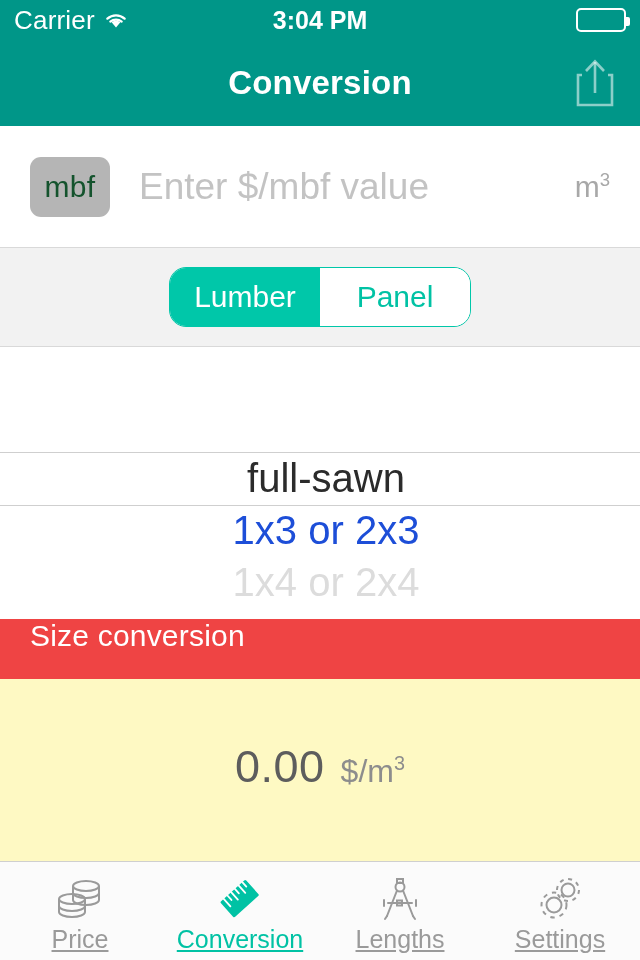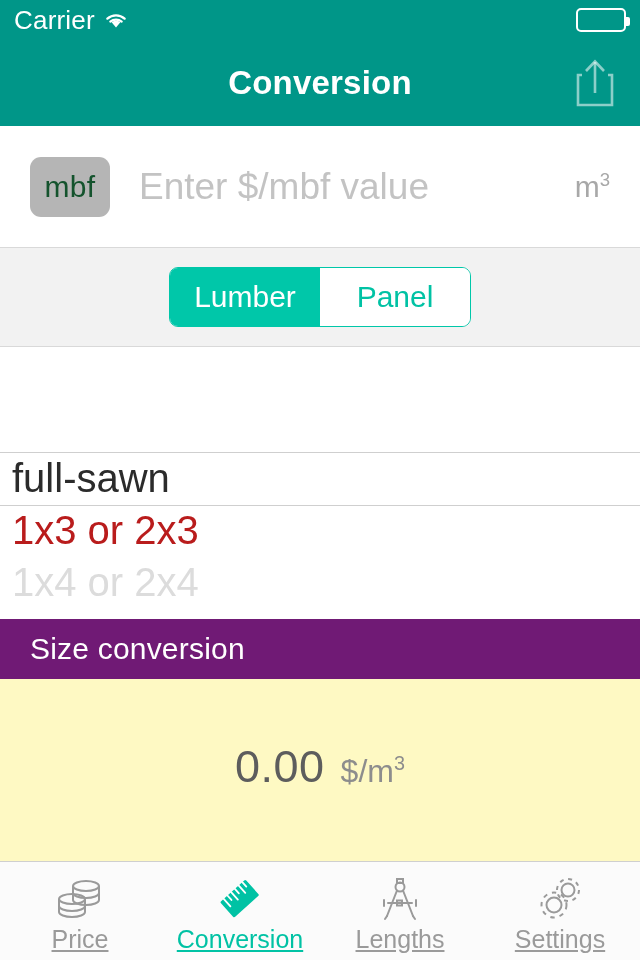--- a/index.html
+++ b/index.html
@@ -162,21 +162,21 @@
     height: 98px;
     background: #f2f2f2;
     border-bottom: 1px solid #d9d9d9;
     display: flex;
     align-items: center;
     justify-content: center;
   }
   .segmented {
     display: flex;
     border: 1px solid #00c7a9;
-    border-radius: 9px;
+    border-radius: 17px;
     overflow: hidden;
     height: 58px;
   }
   .segment {
     width: 150px;
     display: flex;
     align-items: center;
     justify-content: center;
     font-size: 30px;
     background: #ffffff;
@@ -193,48 +193,49 @@
     flex: 0 0 auto;
     height: 272px;
     background: #ffffff;
     position: relative;
     overflow: hidden;
   }
   .picker-list {
     position: absolute;
     left: 12px; right: 0;
     top: 105px;
+    text-align: center;
   }
   .picker-item {
     font-size: 40px;
     line-height: 52px;
     height: 52px;
     color: #2b2b2b;
     white-space: nowrap;
   }
-  .picker-item.below-1 { color: #b91c1c; }
+  .picker-item.below-1 { color: #1d4ed8; }
   .picker-item.below-2 { color: #dcdcdc; }
   .picker-item.below-3 { color: #f0f0f0; }
   .picker-band-top,
   .picker-band-bottom {
     position: absolute;
     left: 0; right: 0;
     height: 1px;
     background: #cfcfcf;
   }
   .picker-band-top { top: 105px; }
   .picker-band-bottom { top: 158px; }
 
   
   .section-header {
     flex: 0 0 auto;
     height: 60px;
-    background: #701a75;
-    display: flex;
-    align-items: center;
+    background: #ef4444;
+    display: flex;
+    align-items: flex-start;
     padding: 0 30px;
     box-sizing: border-box;
   }
   .section-header-label {
     color: #ffffff;
     font-size: 30px;
     letter-spacing: 0.2px;
   }
 
   
@@ -307,20 +308,21 @@
     <div class="sb-left">
       <span class="sb-carrier">Carrier</span>
       <span class="wifi-icon">
         <svg viewBox="0 0 26 20" xmlns="http://www.w3.org/2000/svg">
           <path d="M13 17.6 L8.6 12.2 a7 7 0 0 1 8.8 0 Z" fill="#ffffff"></path>
           <path d="M4.4 8.6 a13 13 0 0 1 17.2 0" stroke="#ffffff" stroke-width="2.4" fill="none" stroke-linecap="round"></path>
           <path d="M7.3 11.6 a9 9 0 0 1 11.4 0" stroke="#ffffff" stroke-width="2.2" fill="none" stroke-linecap="round"></path>
         </svg>
       </span>
     </div>
+    <div class="sb-time">3:04 PM</div>
     <div class="sb-right">
       <span class="battery">
         <span class="battery-fill"></span>
       </span>
     </div>
   </div>
 
   <div class="navbar">
     <div class="nav-title">Conversion</div>
     <div class="share-btn">

